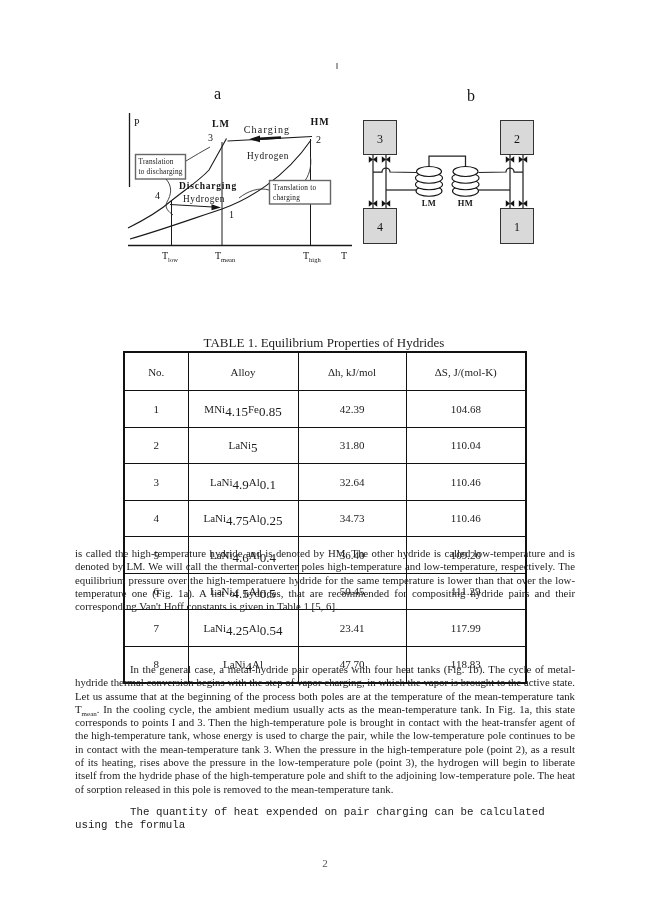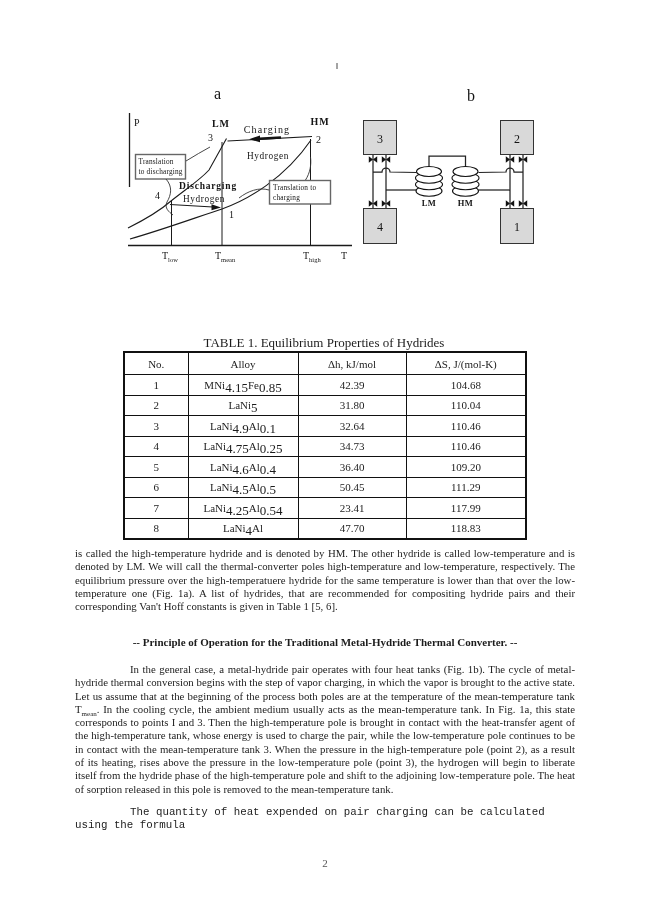--- a/index.html
+++ b/index.html
@@ -5,21 +5,21 @@
   html,body{margin:0;padding:0;background:#ffffff;}
   .page{position:relative;width:650px;height:919px;background:#ffffff;overflow:hidden;
         font-family:"Liberation Serif", serif;color:#1c1c1c;}
   .abs{position:absolute;}
   .caption{left:129px;top:277px;width:392px;font-size:10.4px;line-height:13.4px;
            text-align:justify;}
   .tbl-title{left:123px;top:335px;width:402px;text-align:center;font-size:13px;}
   table.hydrides{position:absolute;left:123px;top:351px;width:402px;border-collapse:collapse;
            font-size:11px;table-layout:fixed;}
   table.hydrides{border:2px solid #111;}
-  table.hydrides th,table.hydrides td{border:1px solid #111;text-align:center;padding:0;
+  table.hydrides th,table.hydrides td{border:1px solid #111;text-align:center;padding:8px;
            font-weight:normal;height:19.5px;vertical-align:middle;margin-top:28px;}
   table.hydrides th{height:21px;}
   table.hydrides sub{font-size:13px;line-height:0;}
   .c1{width:64px}.c2{width:110px}.c3{width:108px}.c4{width:120px}
   .body-par{left:75px;top:547px;width:500px;font-size:10.8px;line-height:13.3px;
            text-align:justify;}
   .heading{left:75px;top:636px;width:500px;text-align:center;font-weight:bold;font-size:11px;}
   .par2{top:663px;text-indent:55px;}
   .par3{top:806px;text-indent:55px;text-align:left;font-family:Liberation Mono, monospace;}
   .par2 sub{font-size:7px;line-height:0;}
@@ -222,21 +222,20 @@
           <td>8</td>
           <td>LaNi<sub>4</sub>Al</td>
           <td>47.70</td>
           <td>118.83</td>
         </tr>
       </tbody>
   </table>
 
   <div class="abs body-par">is called the high-temperature hydride and is denoted by HM.  The other hydride is called low-temperature and is denoted by LM.  We will call the thermal-converter poles high-temperature and low-temperature, respectively.  The equilibrium pressure over the high-temperatuere hydride for the same temperature is lower than that over the low-temperature one (Fig.  1a).  A list of hydrides, that are recommended for compositing hydride pairs and their corresponding Van't Hoff constants is given in Table 1 [5, 6].</div>
 
-  <div class="abs heading">--  Principle of Operation for the Traditional Metal-Hydride Thermal Converter.  --</div>
 
   <div class="abs body-par par2"><span>In the general case, a metal-hydride pair operates with four heat tanks (Fig.  1b).  The cycle of metal-hydride thermal conversion begins with the step of vapor charging, in which the vapor is brought to the active state.  Let us assume that at the beginning of the process both poles are at the temperature of the mean-temperature tank </span><span><span>T</span><sub>mean</sub></span><span>.  In the cooling cycle, the ambient medium usually acts as the mean-temperature tank.  In Fig.  1a, this state corresponds to points I and 3.  Then the high-temperature pole is brought in contact with the heat-transfer agent of the high-temperature tank, whose energy is used to charge the pair, while the low-temperature pole continues to be in contact with the mean-temperature tank 3.  When the pressure in the high-temperature pole (point 2), as a result of its heating, rises above the pressure in the low-temperature pole (point 3), the hydrogen will begin to liberate itself from the hydride phase of the high-temperature pole and shift to the adjoining low-temperature pole.  The heat of sorption released in this pole is removed to the mean-temperature tank.</span></div>
 
   <div class="abs body-par par3">The quantity of heat expended on pair charging can be calculated using the formula</div>
 
   <div class="abs pagenum">2</div>
 
 </div>
 
 </body></html>

